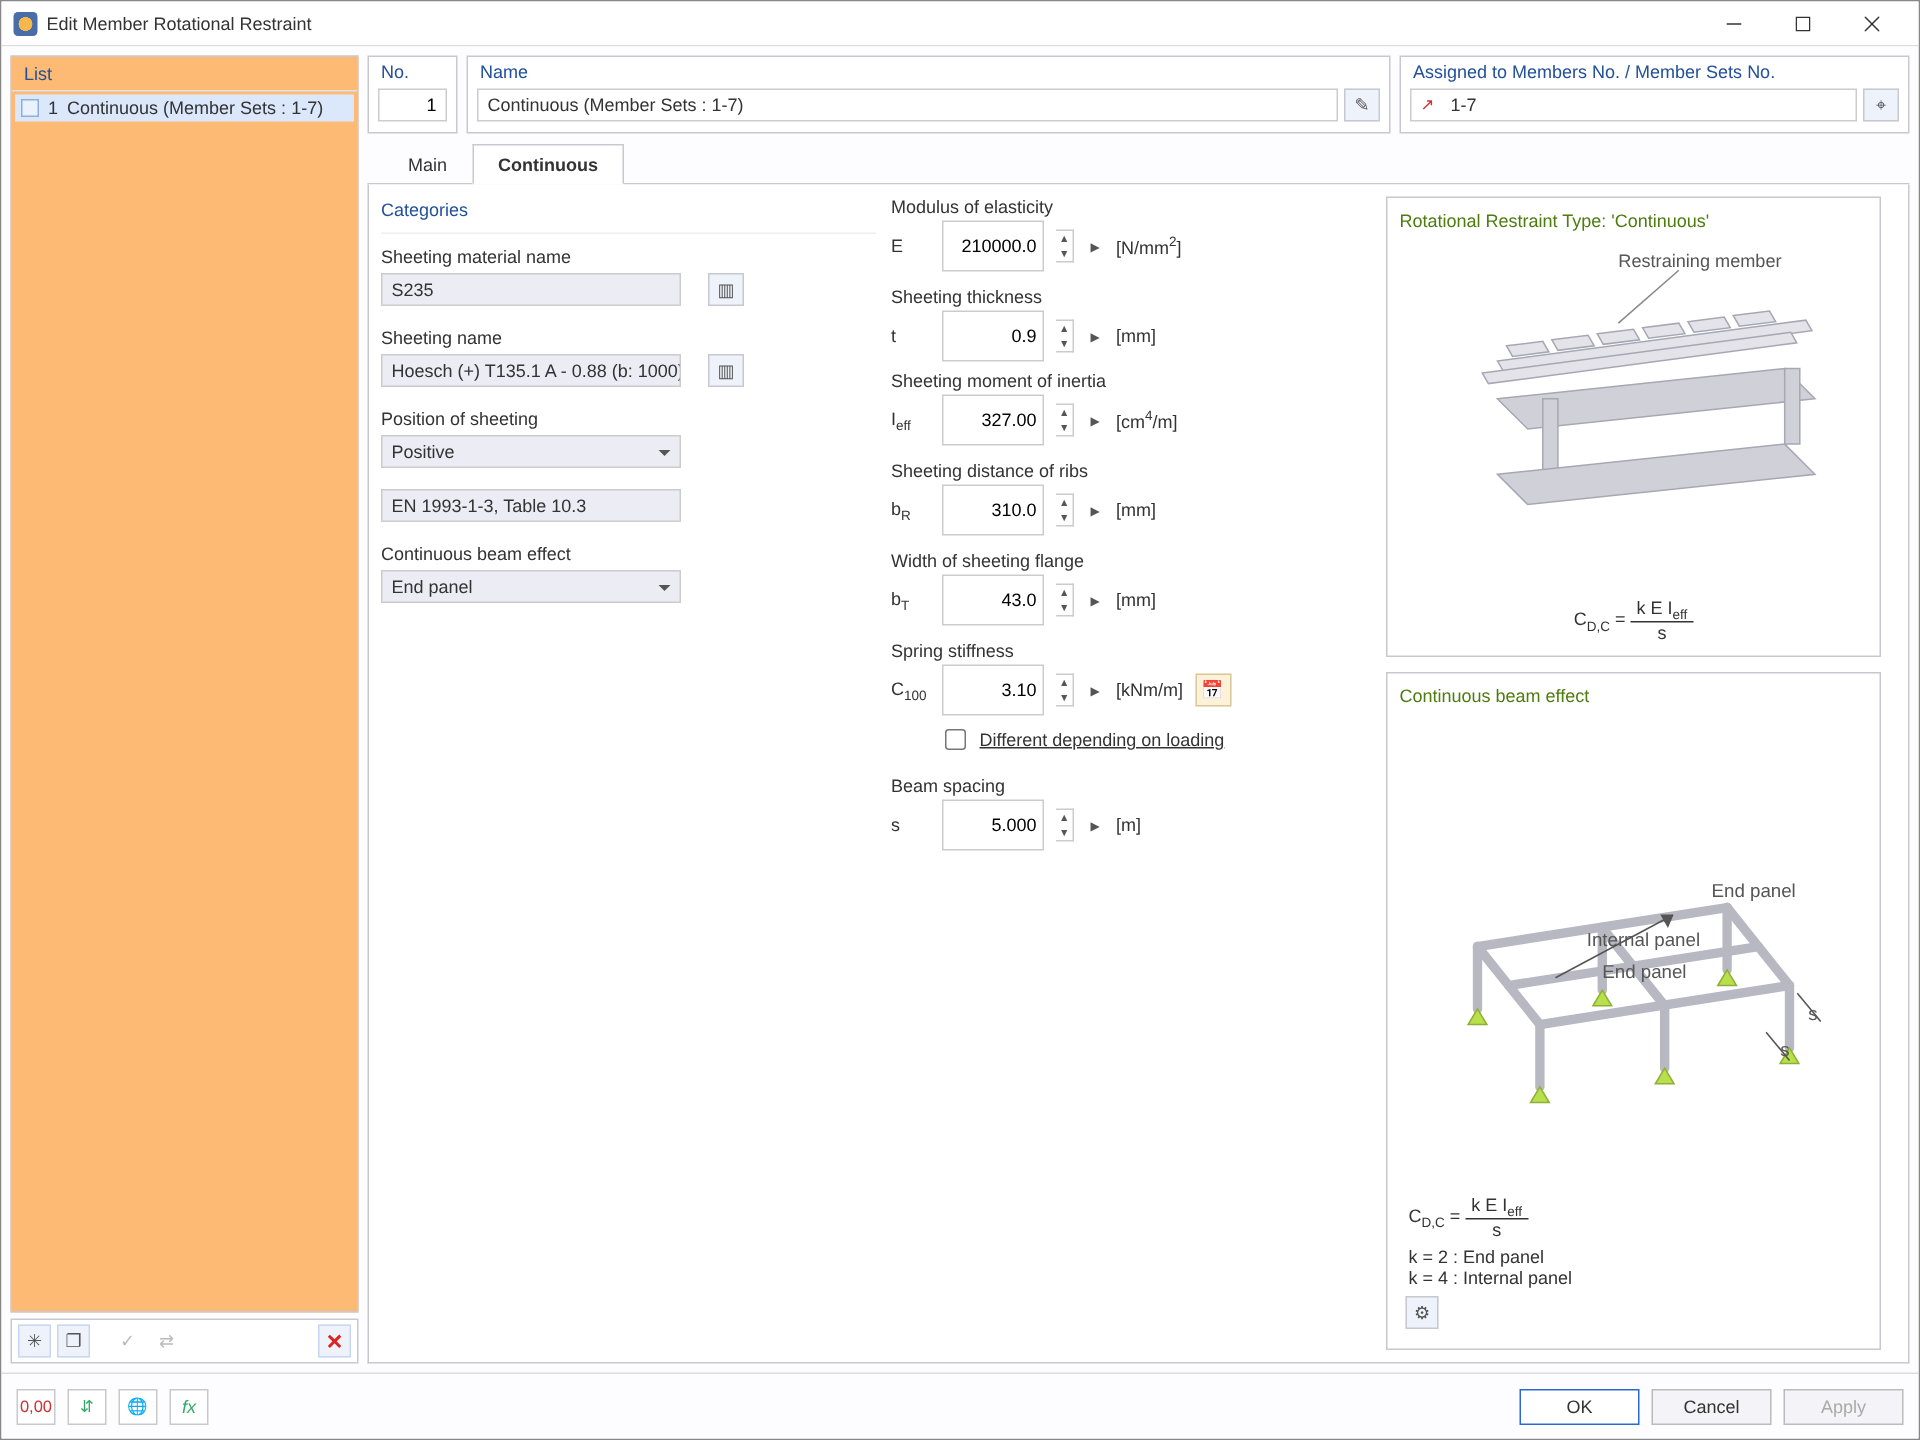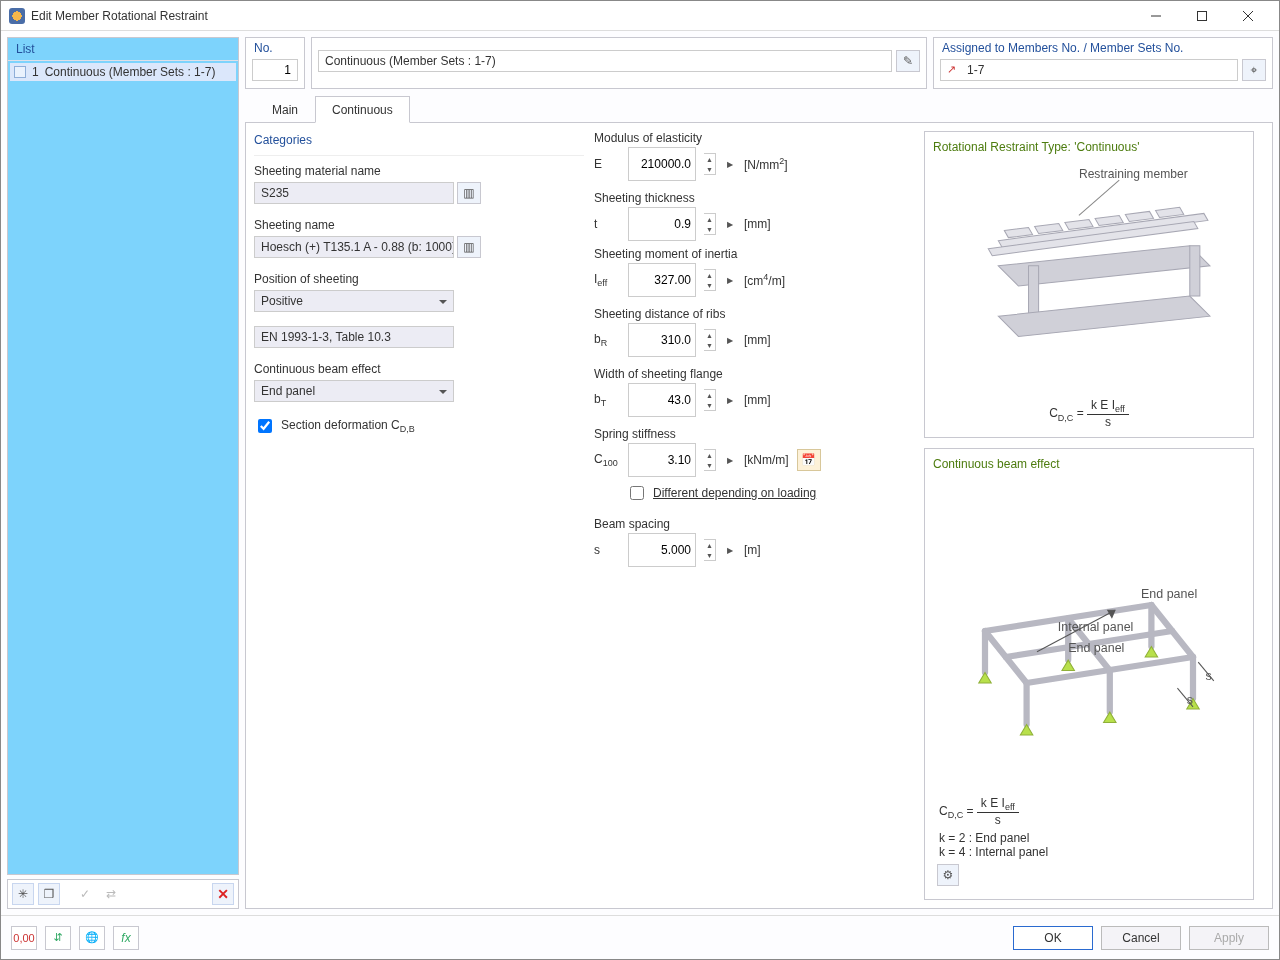--- a/index.html
+++ b/index.html
@@ -6,21 +6,21 @@
 body { margin: 0; background: #fff; color: #333; user-select: none; }
 .window { width: 1280px; height: 960px; border: 1px solid #888; background: #fdfdff; display: flex; flex-direction: column; }
 .titlebar { height: 30px; display: flex; align-items: center; padding: 0 8px; border-bottom: 1px solid #ddd; background: #fff;}
 .titlebar .icon { width:16px; height:16px; margin-right:6px; background: radial-gradient(circle,#f7b84b 40%,#4a6da7 42%); border-radius:3px;}
 .titlebar .title { flex:1; font-size:12px; }
 .winbtns { display:flex; gap:0; }
 .winbtn { width:46px; height:30px; display:flex; align-items:center; justify-content:center; color:#333;}
 .winbtn svg { width:10px; height:10px; }
 .content { flex:1; display:flex; padding:6px; gap:6px; min-height:0; background:#fdfdff;}
 .leftcol { width:232px; display:flex; flex-direction:column; gap:4px; }
-.panel { border:1px solid #c8c8d0; background:#7dd3fc; flex:1; display:flex; flex-direction:column; min-height:0;}
+.panel { border:1px solid #c8c8d0; background:#fdba74; flex:1; display:flex; flex-direction:column; min-height:0;}
 .panel-h { padding:4px 8px; color:#23509b; font-size:12px; border-bottom:1px solid #e0e0e8;}
 .list-body { flex:1; padding:2px; overflow:auto;}
 .list-row { display:flex; align-items:center; gap:6px; padding:2px 4px; }
 .list-row.sel { background:#dbe7fb;}
 .list-row .sq { width:12px; height:12px; border:1px solid #8faed8; background:#eaf2fd;}
 .list-tb { height:30px; border:1px solid #c8c8d0; background:#fff; display:flex; align-items:center; padding:0 4px; gap:4px;}
 .tbbtn { width:22px; height:22px; border:1px solid transparent; display:flex; align-items:center; justify-content:center; color:#555;}
 .tbbtn.act { background:#eef3fb; border-color:#c8d6ef;}
 .tbbtn.red { color:#d22; font-weight:bold; font-size:14px;}
 .spacer { flex:1; }
@@ -29,29 +29,29 @@
 .hdrbox { border:1px solid #c8c8d0; background:#fff; display:flex; flex-direction:column;}
 .hdrbox .lab { color:#23509b; padding:3px 8px 0 8px; font-size:12px;}
 .hdrbox .val { flex:1; display:flex; align-items:center; padding:0 6px 4px 6px; gap:4px;}
 .num-in { width:50px; height:22px; border:1px solid #ccc; background:#fff; text-align:right; padding:0 6px;}
 .txt-in { flex:1; height:22px; border:1px solid #ccc; background:#fff; padding:0 6px; display:flex; align-items:center;}
 .ico-btn { width:24px; height:22px; border:1px solid #c8c8d0; background:#eef3fb; display:flex; align-items:center; justify-content:center; color:#555;}
 .assigned { display:flex; align-items:center; gap:6px;}
 .assigned .arrow { width:14px; color:#c33; font-size:11px;}
 .tabs { display:flex; border-bottom:1px solid #c8c8d0; padding-left:10px; gap:0;}
 .tab { padding:6px 16px 5px 16px; border:1px solid transparent; border-bottom:none; color:#333; background:transparent; position:relative; top:1px;}
-.tab.active { background:#fff; border-color:#c8c8d0; border-bottom:1px solid #fff;}
+.tab.active { background:#fff; border-color:#c8c8d0; border-bottom:1px solid #fff;font-weight:bold;}
 .tabbody { flex:1; display:flex; gap:10px; padding:8px; background:#fff; border:1px solid #c8c8d0; border-top:none; min-height:0; overflow:hidden;}
 .col { flex:1; min-width:0;}
 .col.side { width:330px; flex:0 0 330px; display:flex; flex-direction:column; gap:10px;}
 .group-h { color:#23509b; padding:2px 0 8px 0; border-bottom:1px solid #eee; margin-bottom:8px;}
 .field { margin-bottom:14px;}
 .field > label { display:block; margin-bottom:4px; color:#333;}
 .ro-input { height:22px; border:1px solid #ccc; background:#ececf4; padding:0 6px; display:flex; align-items:center; overflow:hidden; white-space:nowrap; text-overflow:ellipsis;}
-.hl { display:flex; align-items:center; gap:3px;}
+.hl { display:flex; align-items:center; gap:18px;}
 .hl .ro-input { flex:0 0 200px;}
 .combo { height:22px; border:1px solid #ccc; background:#ececf4; padding:0 6px; display:flex; align-items:center; position:relative; width:200px;}
 .combo::after { content:""; position:absolute; right:6px; top:9px; border:4px solid transparent; border-top-color:#555;}
 .check { display:flex; align-items:center; gap:6px; margin-top:6px;}
 .check input { width:14px; height:14px;}
 .param-row { display:flex; align-items:center; gap:8px; margin-bottom:6px;}
 .param-label { color:#333; margin-bottom:2px;}
 .param-sym { width:26px; color:#333;}
 .spin { width:68px; height:22px; border:1px solid #ccc; background:#fff; text-align:right; padding:16px 4px;}
 .spinbtns { width:12px; height:22px; display:flex; flex-direction:column; border:1px solid #ccc; border-left:none;}
@@ -126,20 +126,21 @@
 
     <div class="rightcol">
       <div class="hdrrow">
         <div class="hdrbox" style="width:60px;">
           <div class="lab">No.</div>
           <div class="val">
               <input class="num-in" style="width: 46px;" value="1">
             </div>
         </div>
         <div class="hdrbox" style="flex:1;">
+          <div class="lab">Name</div>
           <div class="val">
             <div class="txt-in">
                 <span>Continuous (Member Sets : 1-7)</span>
               </div>
             <div class="ico-btn">✎</div>
           </div>
         </div>
         <div class="hdrbox" style="width:340px;">
           <div class="lab">Assigned to Members No. / Member Sets No.</div>
           <div class="val">
@@ -195,24 +196,20 @@
                 </div>
             </div>
 
             <div class="field">
               <label>Continuous beam effect</label>
               <div class="combo">
                   <span>End panel</span>
                 </div>
             </div>
 
-            <div class="check">
-              <input type="checkbox" checked="" style="">
-              <label><span>Section deformation C</span><sub>D,B</sub></label>
-            </div>
           </div>
 
           <div class="col" style="flex:0 0 320px;">
 
             <div class="param-label">Modulus of elasticity</div>
             <div class="param-row">
               <div class="param-sym">E</div>
               <input class="spin" value="210000.0" style="">
               <div class="spinbtns">
                   <div>▲</div>

